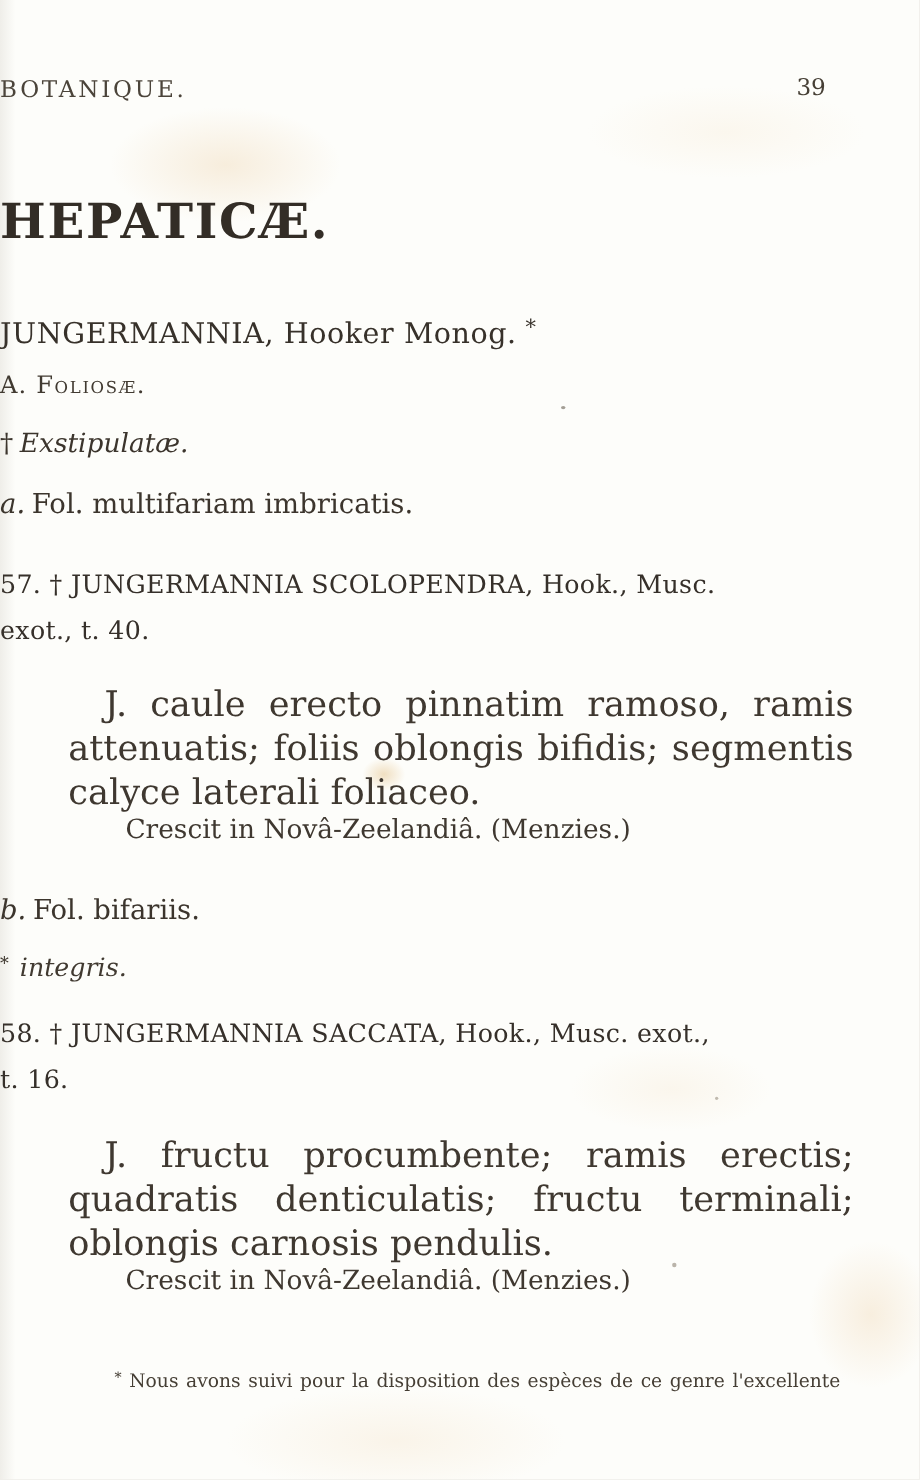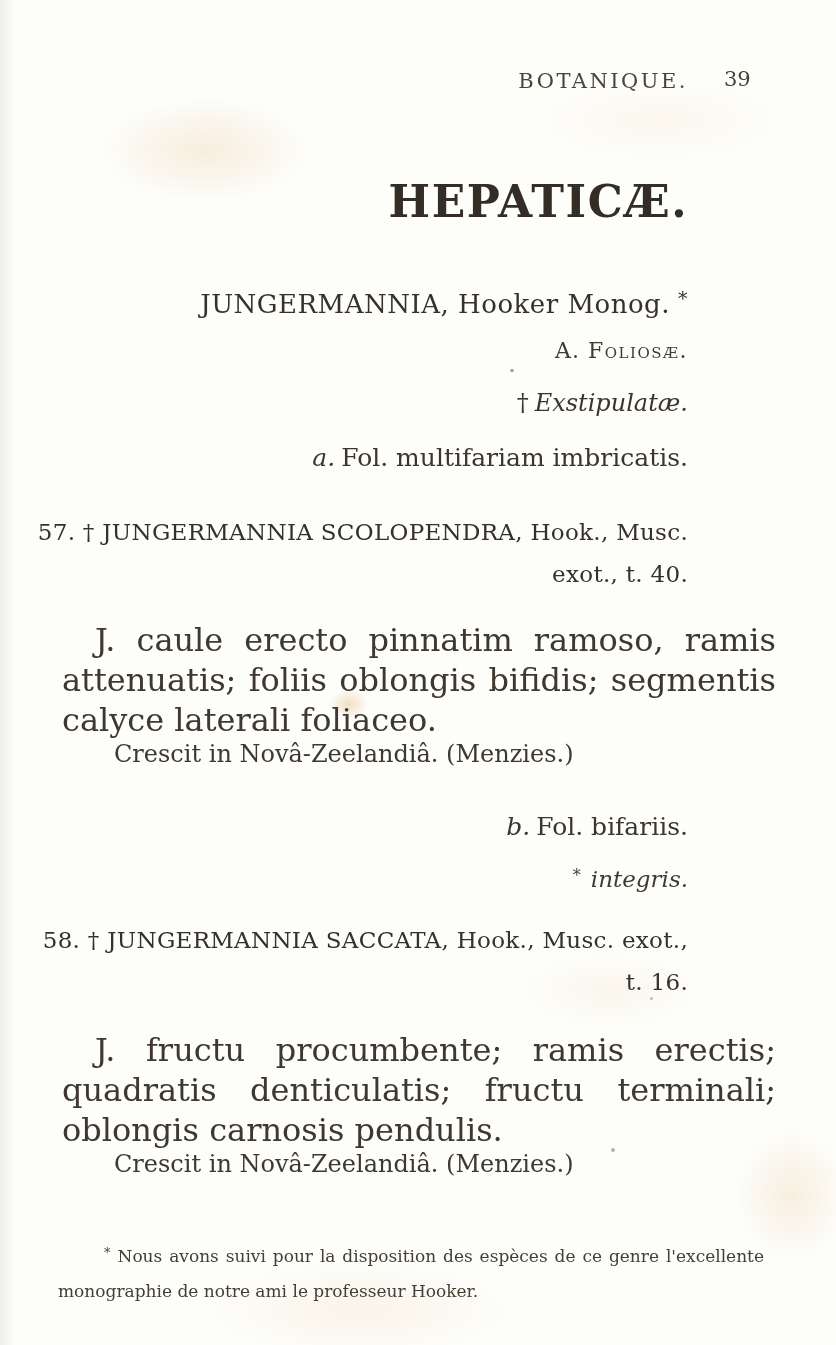--- a/index.html
+++ b/index.html
@@ -19,21 +19,21 @@
       linear-gradient(to right, rgba(175,168,155,0.18), rgba(175,168,155,0) 14px),
       radial-gradient(ellipse 150px 75px at 205px 150px, rgba(242,224,196,0.55), rgba(242,224,196,0) 70%),
       radial-gradient(ellipse 26px 20px at 349px 704px, rgba(230,198,146,0.55), rgba(230,198,146,0) 75%),
       radial-gradient(ellipse 80px 95px at 792px 1195px, rgba(243,226,200,0.55), rgba(243,226,200,0) 70%),
       radial-gradient(ellipse 220px 70px at 360px 1310px, rgba(246,233,212,0.45), rgba(246,233,212,0) 70%),
       radial-gradient(ellipse 130px 55px at 610px 990px, rgba(246,233,212,0.35), rgba(246,233,212,0) 70%),
       radial-gradient(ellipse 180px 60px at 660px 120px, rgba(248,238,220,0.40), rgba(248,238,220,0) 70%),
       #fdfdfa;
   }
   .abs { position: absolute; }
-  .centered { left: 0; width: 688px; text-align: right; }
+  .centered { left: 0; width: 688px; text-align: left; }
   .running-header {
     top: 69px;
     font-size: 21px;
     letter-spacing: 2.5px;
     color: #4b443a;
   }
   .page-number {
     left: 724px; top: 67px;
     font-size: 21px;
     color: #463f35;
@@ -195,20 +195,19 @@
     <div class="line">quadratis denticulatis; fructu terminali; calycibus</div>
     <div class="line last">oblongis carnosis pendulis.</div>
   </div>
 
   <div class="abs habitat habitat58">Crescit in Novâ-Zeelandiâ. (Menzies.)</div>
 
   <div class="abs footnote">
     <div class="line1">
       <span class="mk">*</span><span>Nous avons suivi pour la disposition des espèces de ce genre l'excellente</span>
     </div>
-    <div class="line2">monographie de notre ami le professeur Hooker.</div>
   </div>
 
   <div class="speck speck1"></div>
   <div class="speck speck2"></div>
   <div class="speck speck3"></div>
 
 </div>
 
 </body></html>

